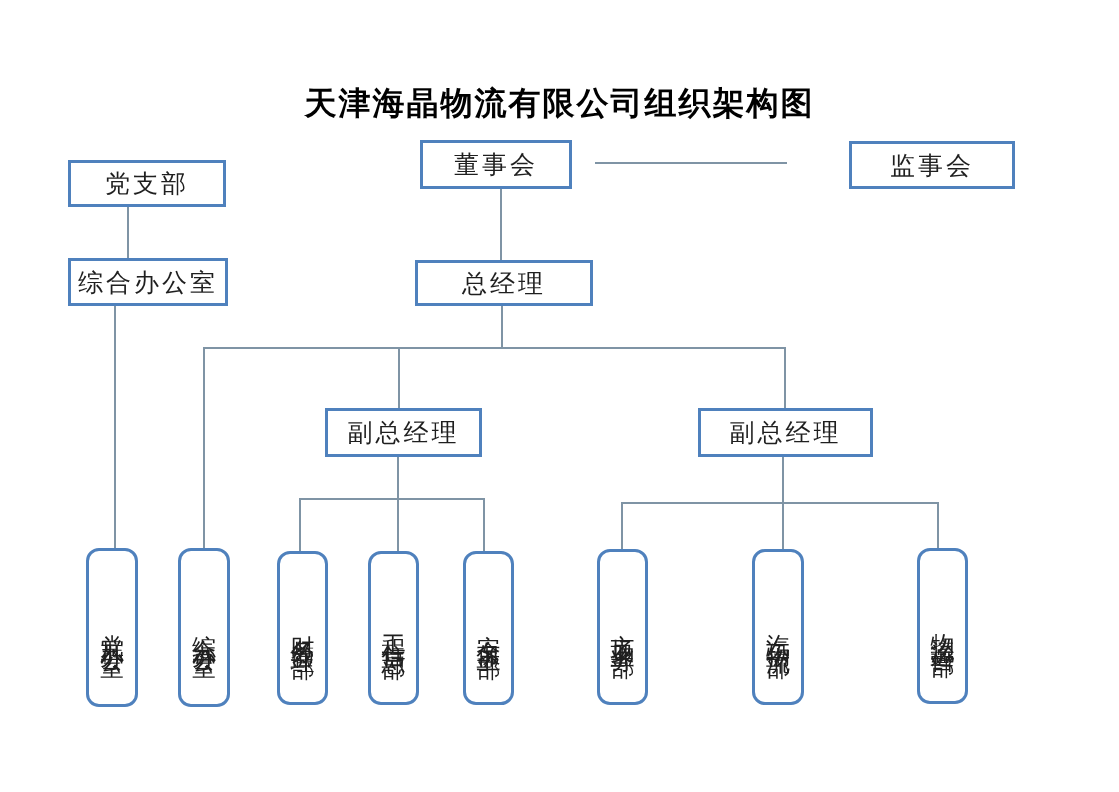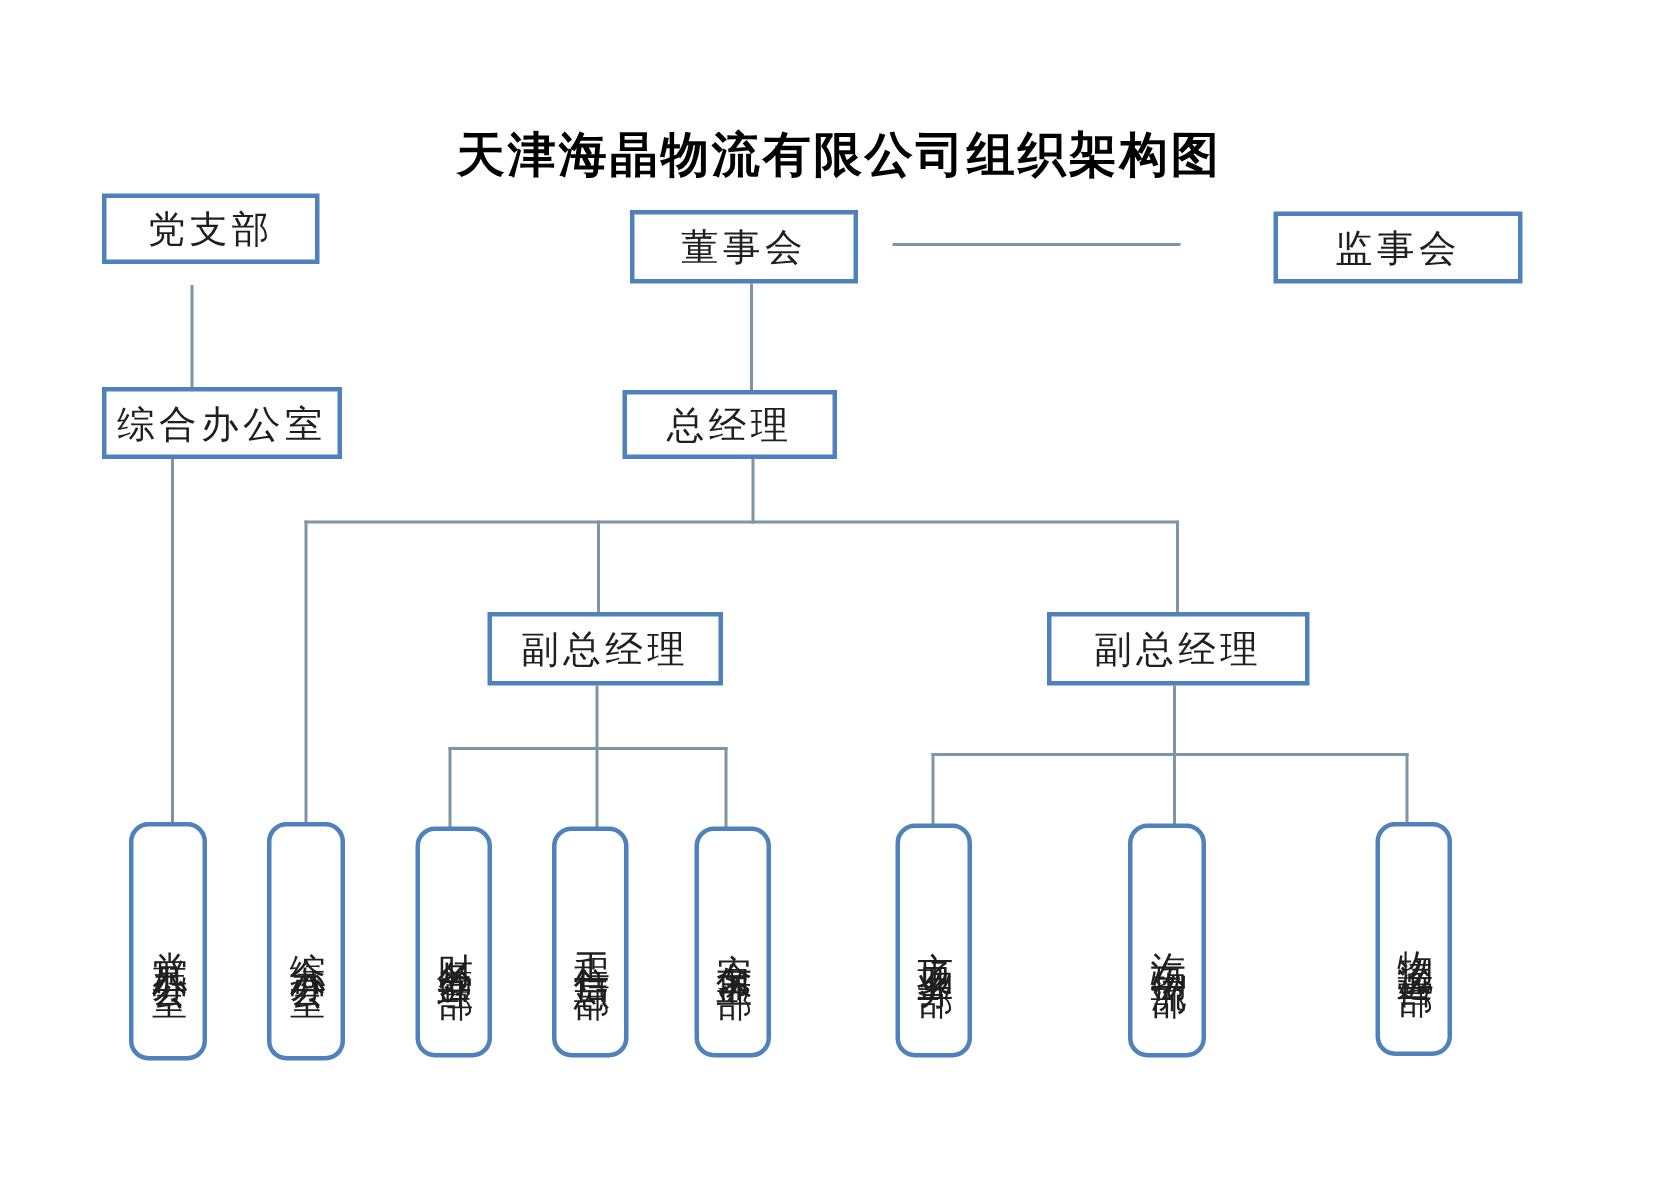--- a/index.html
+++ b/index.html
@@ -75,25 +75,25 @@
   <div class="line" style="left:784px; top:347px; width:2px; height:61px;"></div>
   <div class="line" style="left:397px; top:456px; width:2px; height:96px;"></div>
   <div class="line" style="left:299px; top:498px; width:186px; height:2px;"></div>
   <div class="line" style="left:299px; top:498px; width:2px; height:54px;"></div>
   <div class="line" style="left:483px; top:498px; width:2px; height:54px;"></div>
   <div class="line" style="left:782px; top:456px; width:2px; height:94px;"></div>
   <div class="line" style="left:621px; top:502px; width:318px; height:2px;"></div>
   <div class="line" style="left:621px; top:502px; width:2px; height:48px;"></div>
   <div class="line" style="left:937px; top:502px; width:2px; height:48px;"></div>
 
-  <div class="box" style="left:68px;  top:129px; width:145px; height:47px;">党支部</div>
+  <div class="box" style="left:68px;  top:160px; width:158px; height:47px;">党支部</div>
   <div class="box" style="left:420px; top:140px; width:152px; height:49px;">董事会</div>
   <div class="box" style="left:805px; top:141px; width:166px; height:48px;margin-left:44px;">监事会</div>
   <div class="box" style="left:68px;  top:258px; width:160px; height:48px;">综合办公室</div>
-  <div class="box" style="left:415px; top:260px; width:143px; height:46px;">总经理</div>
+  <div class="box" style="left:415px; top:260px; width:178px; height:46px;">总经理</div>
   <div class="box" style="left:325px; top:408px; width:157px; height:49px;">副总经理</div>
   <div class="box" style="left:698px; top:408px; width:175px; height:49px;">副总经理</div>
 
   <div class="vbox" style="left:86px;  top:548px; width:52px; height:159px;">党群办公室</div>
   <div class="vbox" style="left:178px; top:548px; width:52px; height:159px;">综合办公室</div>
   <div class="vbox" style="left:277px; top:551px; width:51px; height:154px;">财务管理部</div>
   <div class="vbox" style="left:368px; top:551px; width:51px; height:154px;">工程信息部</div>
   <div class="vbox" style="left:463px; top:551px; width:51px; height:154px;">安全保卫部</div>
   <div class="vbox" style="left:597px; top:549px; width:51px; height:156px;">市场业务部</div>
   <div class="vbox" style="left:752px; top:549px; width:52px; height:156px;">汽车物流部</div>

